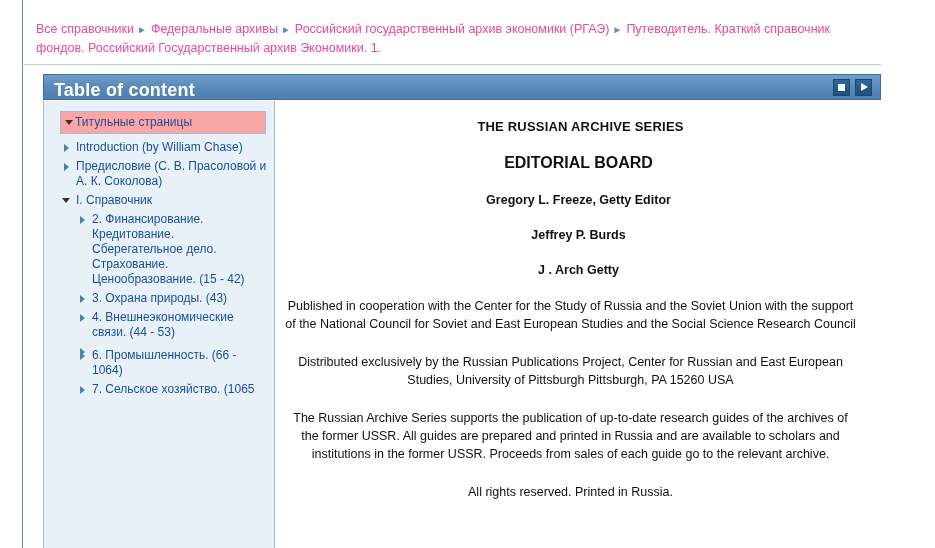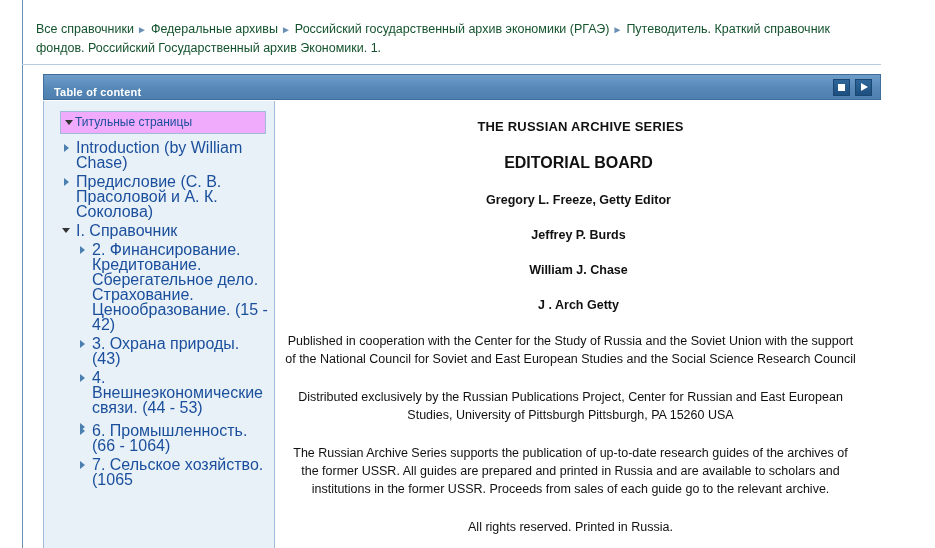--- a/index.html
+++ b/index.html
@@ -27,21 +27,21 @@
   .breadcrumb {
     position: absolute;
     left: 36px;
     top: 20px;
     width: 845px;
     font-size: 12.5px;
     color: #333333;
     line-height: 18px;
   }
   .breadcrumb a {
-    color: #14532d;
+    color: #ec4899;
     text-decoration: none;
   }
   .bc-arrow {
     color: #6a8fb5;
     font-size: 10px;
     margin: 0 4px 0 3px;
     display: inline-block;
   }
   .bc-sep-line {
     position: absolute;
@@ -58,23 +58,23 @@
     top: 74px;
     width: 838px;
     height: 26px;
     background: linear-gradient(to bottom, #6f9dc8 0%, #5688b8 55%, #4e7fae 100%);
     border: 1px solid #3f6e9c;
     box-sizing: border-box;
   }
   .toc-bar-title {
     position: absolute;
     left: 10px;
-    top: 11px;
+    top: 5px;
     color: #ffffff;
-    font-size: 11px;
+    font-size: 18px;
     font-weight: bold;
     letter-spacing: .2px;
   }
   .toc-btn {
     position: absolute;
     top: 4px;
     width: 17px;
     height: 17px;
     background: linear-gradient(to bottom, #2f6699 0%, #1d4f80 100%);
     border: 1px solid #1a4672;
@@ -105,21 +105,21 @@
     height: 447px;
     background: #e8f1f8;
     border-left: 1px solid #9fbdd8;
     border-right: 1px solid #9fbdd8;
     box-sizing: border-box;
     overflow: hidden;
   }
   .toc-head {
     position: relative;
     margin: 10px 8px 4px 16px;
-    background: #f0abfc;
+    background: #fca5a5;
     border: 1px solid #9fbdd8;
     padding: 3px 6px 4px 14px;
     font-size: 12px;
     color: #1b4f9c;
   }
   .toc-head .caret {
     position: absolute;
     left: 4px;
     top: 8px;
     width: 0; height: 0;
@@ -127,21 +127,21 @@
     border-right: 4px solid transparent;
     border-top: 5px solid #333;
   }
   ul.toc {
     list-style: none;
     margin: 0;
     padding: 0;
   }
   .toc li {
     position: relative;
-    font-size: 16px;
+    font-size: 12px;
     line-height: 15px;
     color: #1b4f9c;
     padding: 2px 6px 2px 0;
   }
   .lvl1 { margin-left: 18px; padding-left: 14px !important; }
   .lvl2 { margin-left: 34px; padding-left: 14px !important; }
   .marker-right {
     position: absolute;
     left: 2px;
     top: 6px;
@@ -264,21 +264,20 @@
         <a href="#">7. Сельское хозяйство. (1065</a>
       </li>
     </ul>
   </div>
 
   <div class="content">
     <div class="c-title">THE RUSSIAN ARCHIVE SERIES</div>
     <div class="c-sub">EDITORIAL BOARD</div>
     <div class="c-person">Gregory L. Freeze, Getty Editor</div>
     <div class="c-person">Jeffrey P. Burds</div>
-    <div class="c-person">William J. Chase</div>
     <div class="c-person">J . Arch Getty</div>
     <p class="para">Published in cooperation with the Center for the Study of Russia and the Soviet Union with the support of the National Council for Soviet and East European Studies and the Social Science Research Council</p>
     <p class="para">Distributed exclusively by the Russian Publications Project, Center for Russian and East European Studies, University of Pittsburgh Pittsburgh, PA 15260 USA</p>
     <p class="para">The Russian Archive Series supports the publication of up-to-date research guides of the archives of the former USSR. All guides are prepared and printed in Russia and are available to scholars and institutions in the former USSR. Proceeds from sales of each guide go to the relevant archive.</p>
     <p class="para">All rights reserved. Printed in Russia.</p>
 
   </div>
 
 </div>
 

